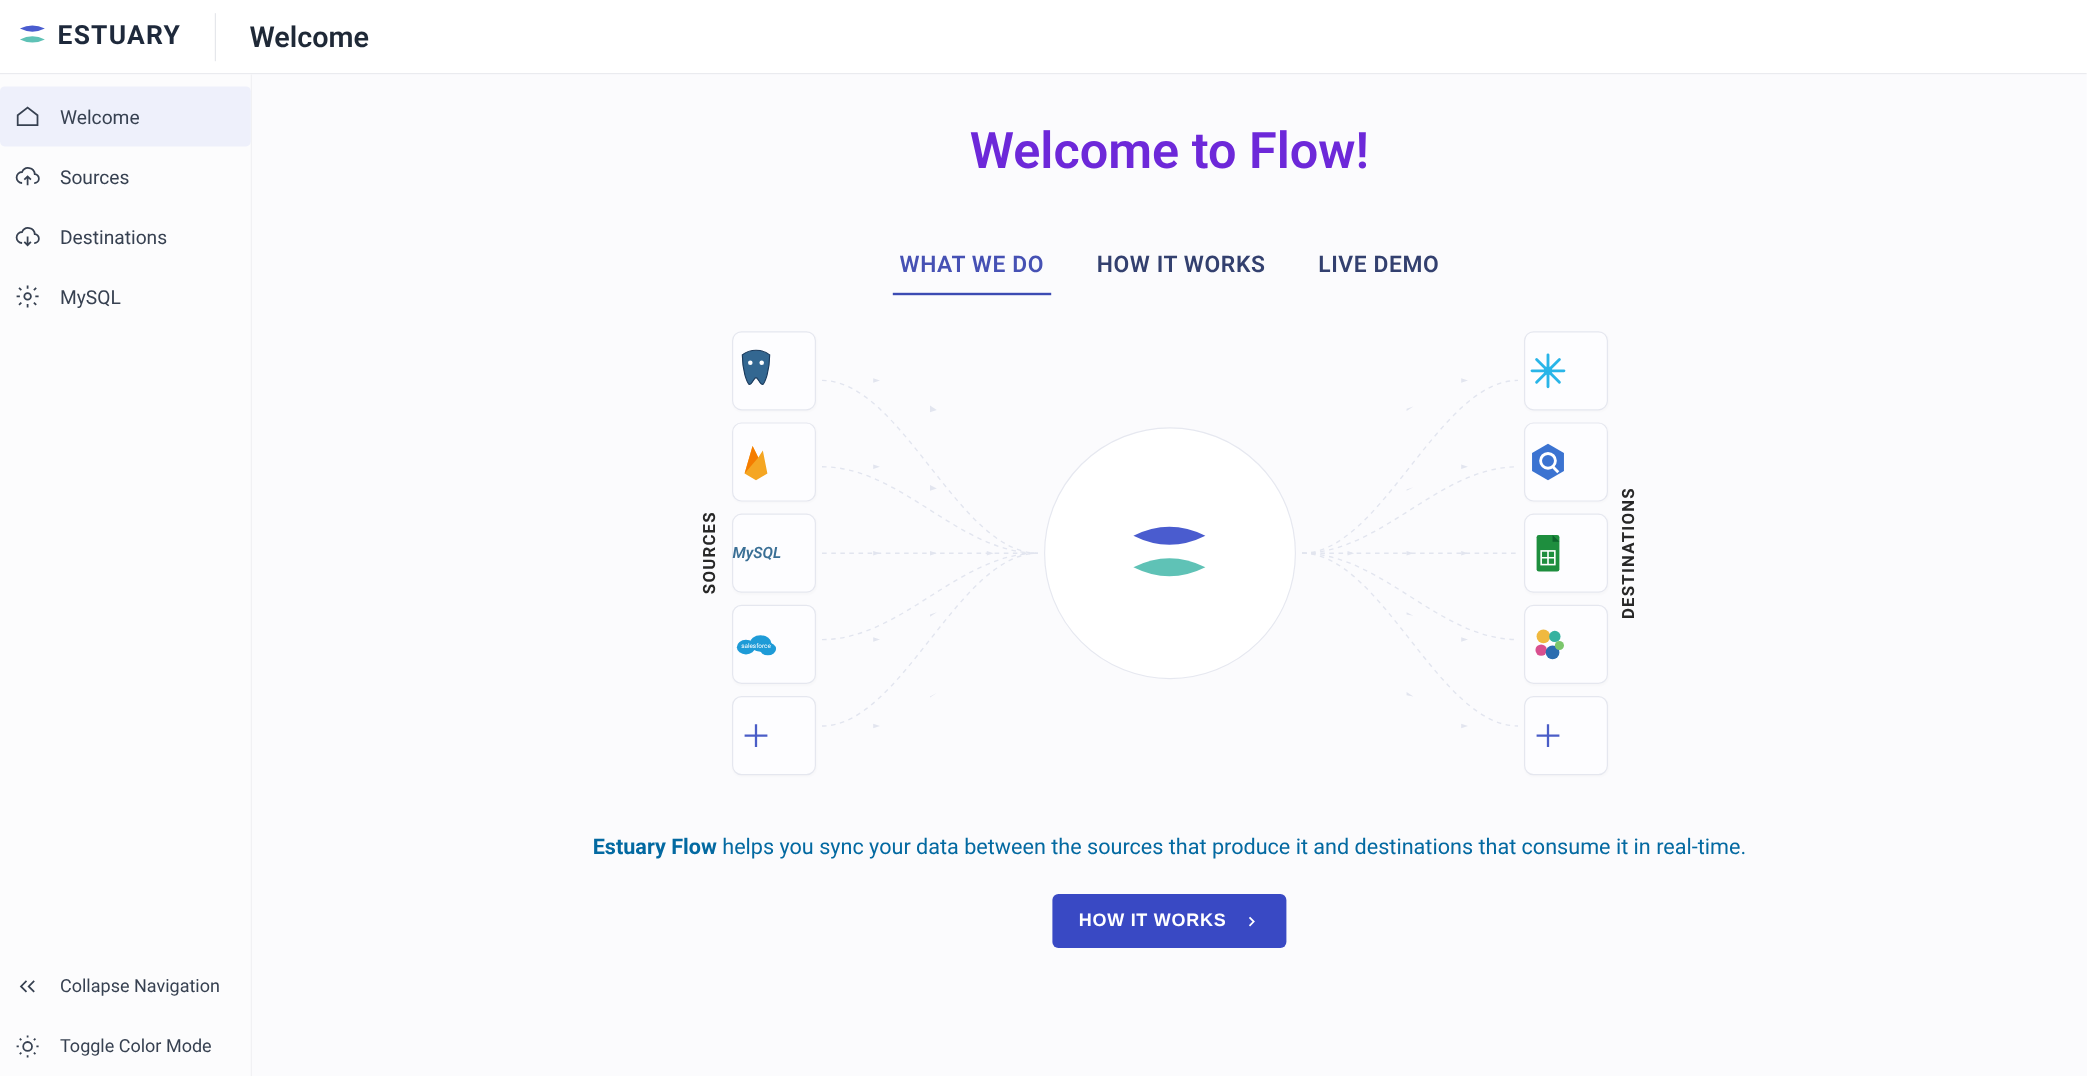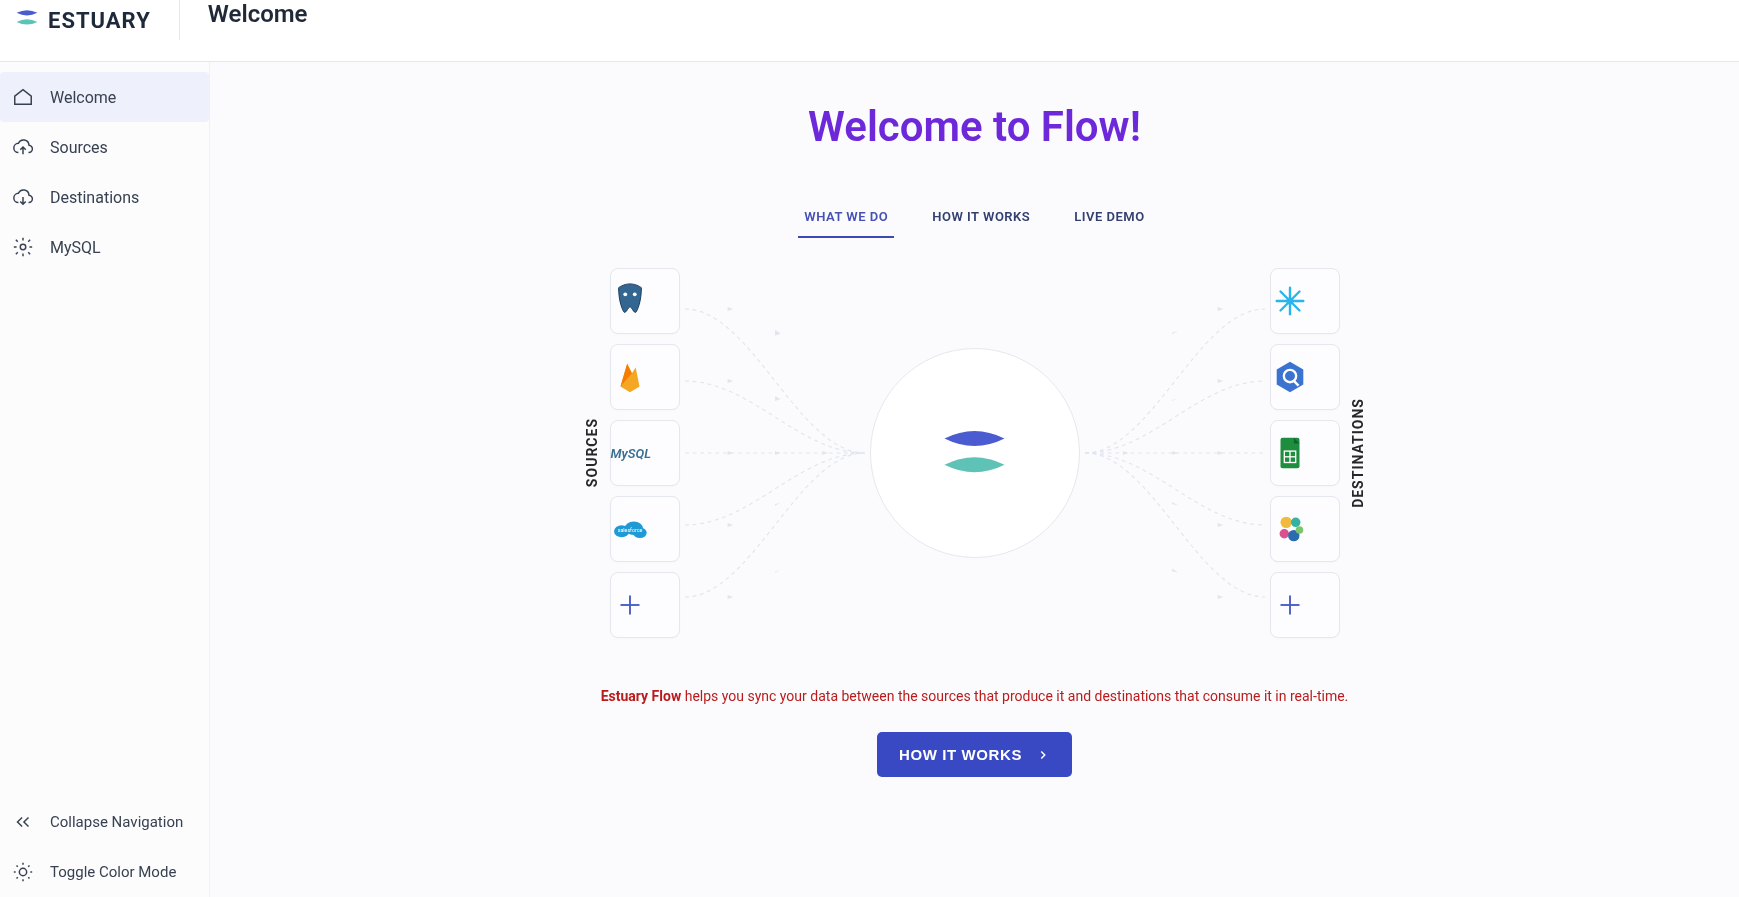--- a/index.html
+++ b/index.html
@@ -1,59 +1,59 @@
 <!DOCTYPE html>
 <html><head>
 <meta charset="utf-8">
 <style>
   * { box-sizing: border-box; margin: 0; padding: 0; }
   html, body { height: 100%; font-family: -apple-system, BlinkMacSystemFont, "Segoe UI", Roboto, Helvetica, Arial, sans-serif; color: #1f2937; background: #ffffff; }
   body { display: flex; flex-direction: column; width: 1739px; height: 897px; overflow: hidden; }
 
   
-  .header { display: flex; align-items: flex-start; height: 62px; border-bottom: 1px solid #e5e7eb; padding: 0 14px; }
+  .header { display: flex; align-items: center; height: 62px; border-bottom: 1px solid #e5e7eb; padding: 0 14px; }
   .logo-box { display: flex; align-items: center; gap: 8px; padding-right: 28px; border-right: 1px solid #e5e7eb; height: 40px; }
   .logo-text { font-weight: 700; letter-spacing: 1px; font-size: 22px; color: #1e293b; }
   .page-title { font-size: 24px; font-weight: 600; margin-left: 28px; color: #1f2937; }
 
   
   .shell { display: flex; flex: 1; min-height: 0; }
   .sidebar { width: 210px; background: #fcfcfd; border-right: 1px solid #f1f1f4; display: flex; flex-direction: column; }
   .nav-list { list-style: none; padding-top: 10px; }
   .nav-item { display: flex; align-items: center; gap: 16px; padding: 14px 12px; font-size: 16px; color: #374151; cursor: pointer; border-radius: 4px; }
   .nav-item.active { background: #eef0fb; }
   .nav-icon { width: 22px; height: 22px; display: inline-flex; align-items: center; justify-content: center; color: #374151; }
   .nav-icon svg { width: 22px; height: 22px; stroke: currentColor; fill: none; stroke-width: 1.6; }
   .sidebar-spacer { flex: 1; }
   .sidebar-footer .nav-item { font-size: 15px; }
 
   
   .main { flex: 1; background: #fbfbfd; padding: 30px 40px 20px 40px; overflow: auto; }
   .hero-title { text-align: center; font-size: 42px; font-weight: 600; color: #6d28d9; margin-top: 10px; margin-bottom: 50px; }
   .tab-bar { display: flex; justify-content: center; gap: 32px; margin-bottom: 30px; }
-  .tab { font-size: 13px; font-weight: 600; letter-spacing: 0.5px; color: #2a3368; padding: 8px 6px 12px 6px; cursor: pointer; }
+  .tab { font-size: 19px; font-weight: 600; letter-spacing: 0.5px; color: #2a3368; padding: 8px 6px 12px 6px; cursor: pointer; }
   .tab.active { color: #4651b4; border-bottom: 2.5px solid #3c4bb3; }
   .tab-inactive { color: #33406f; }
 
   
   .diagram-wrap { display: flex; align-items: center; justify-content: center; gap: 0; margin: 0 auto; width: 900px; position: relative; }
   .vlabel { writing-mode: vertical-rl; transform: rotate(180deg); font-size: 14px; font-weight: 700; letter-spacing: 1px; color: #272727; }
   .vlabel.left { margin-right: 10px; }
   .vlabel.right { margin-left: 10px; }
   .col { display: flex; flex-direction: column; gap: 10px; }
   .card-box { width: 70px; height: 66px; border: 1px solid #e5e7ef; border-radius: 8px; background: #fdfdff; display: flex; align-items: center; justify-content: flex-start; box-shadow: 0 1px 2px rgba(0,0,0,0.02); }
   .card-box svg { width: 38px; height: 38px; }
   .connector-col { width: 190px; height: 360px; position: relative; }
   .connector-col svg { width: 100%; height: 100%; }
   .center-circle { width: 210px; height: 210px; border-radius: 50%; border: 1px solid #e6e8f0; background: #ffffff; display: flex; align-items: center; justify-content: center; position: relative; z-index: 2; }
   .center-circle svg { width: 75px; height: 75px; }
   .plus-svg { stroke: #4a5dc7; stroke-width: 2; }
 
   
-  .desc { text-align: center; font-size: 14px; color: #b91c1c; margin-top: 50px; }
+  .desc { text-align: center; font-size: 18px; color: #0369a1; margin-top: 50px; }
   .desc b { font-weight: 700; }
   .cta-row { display: flex; justify-content: center; margin-top: 28px; }
   .cta-btn { background: #3949c4; color: #ffffff; border: none; border-radius: 5px; padding: 14px 22px; font-size: 15px; font-weight: 700; letter-spacing: 0.6px; display: inline-flex; align-items: center; gap: 14px; cursor: pointer; }
   .cta-btn svg { width: 14px; height: 14px; stroke: #ffffff; stroke-width: 2.5; fill: none; }
 
   
   .logo-mysql { font-size: 13px; font-weight: 600; font-style: italic; color: #3a6f95; }
 
 </style>
 </head>

